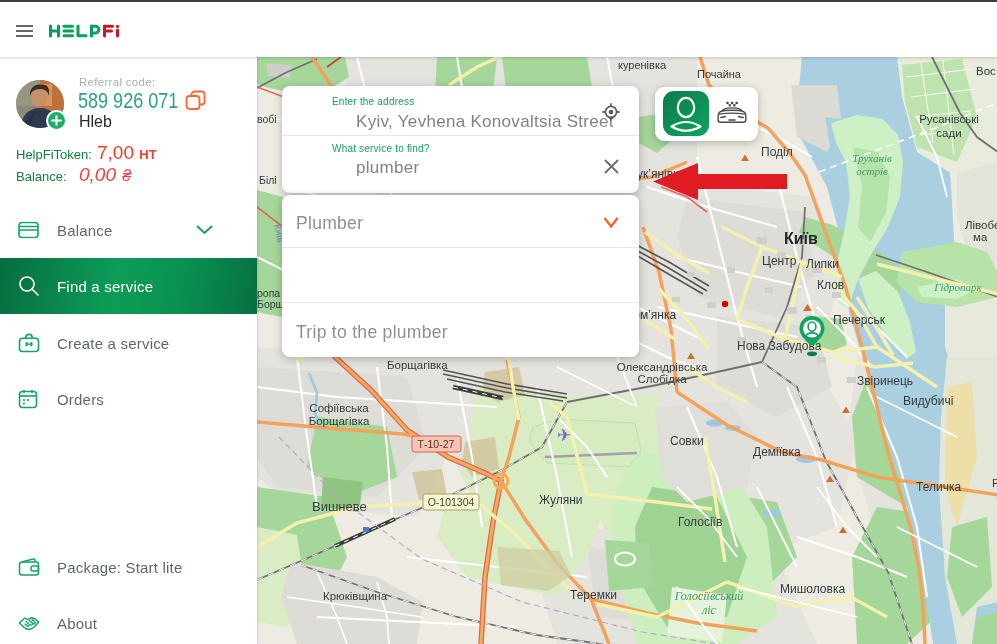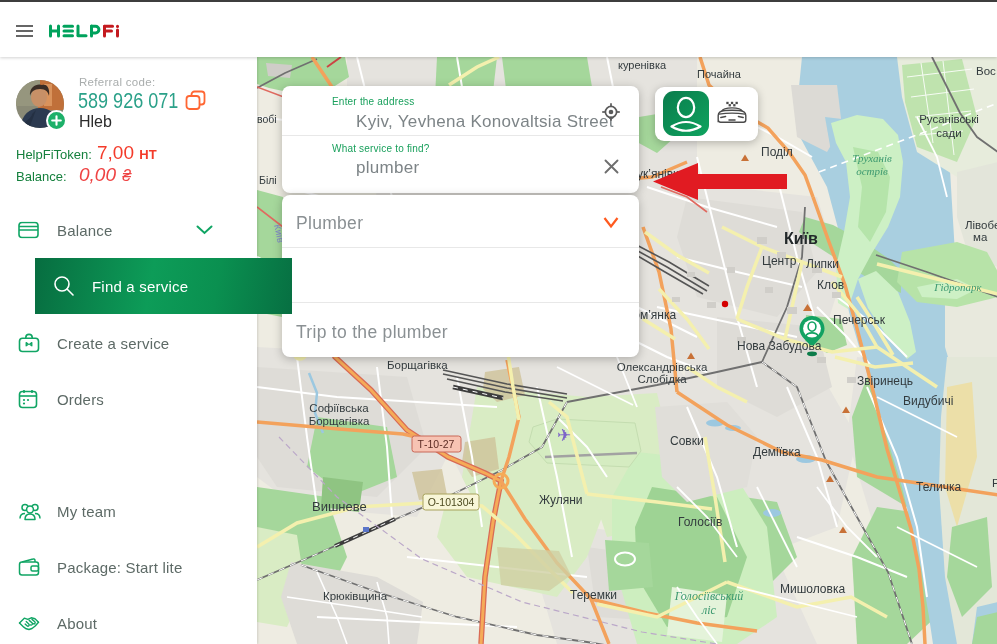--- a/index.html
+++ b/index.html
@@ -11,21 +11,21 @@
 #sidebar { position:absolute; left:0; top:57px; width:257px; height:587px; background:#fff; z-index:15; box-shadow:1px 0 2px rgba(0,0,0,0.12);padding-left:24px; }
 #avatar { position:absolute; left:16px; top:23px; width:48px; height:48px; border-radius:50%; overflow:hidden; }
 #plusbadge { position:absolute; left:46px; top:53px; width:21px; height:21px; border-radius:50%; background:#1db069; border:2px solid #fff; }
 .reflabel { position:absolute; left:79px; top:19px; font-size:11.5px; color:#a9adad; letter-spacing:0.3px; }
 .refcode { position:absolute; left:78px; top:31px; font-size:22px; color:#2ba189; letter-spacing:0px; transform:scaleX(0.82); transform-origin:0 0; }
 .hleb { position:absolute; left:79px; top:56px; font-size:16px; color:#2b2b2b; }
 .tokrow { position:absolute; left:16px; font-size:13px; color:#15803d; }
 .menu-item { position:absolute; left:0; width:284px; height:56px; }
 .menu-item .mi-label { position:absolute; left:57px; top:50%; transform:translateY(-50%); font-size:15px; color:#5d6a66; letter-spacing:0.2px; }
 .menu-item svg.mi-icon { position:absolute; left:18px; top:50%; transform:translateY(-50%); }
-#findrow { position:absolute; left:0; top:201px; width:257px; height:56px; background:linear-gradient(100deg,#076d40 0%,#0d9c58 45%,#0a9050 70%,#076f42 100%);margin-left:35px; }
+#findrow { position:absolute; left:0; top:201px; width:257px; height:56px; background:linear-gradient(100deg,#076d40 0%,#0d9c58 45%,#0a9050 70%,#076f42 100%); }
 #findrow .mi-label { color:#fff; }
 #map { position:absolute; left:257px; top:57px; width:740px; height:587px; z-index:5; }
 .card { position:absolute; background:#fff; border-radius:8px; box-shadow:0 2px 10px rgba(0,0,0,0.25); z-index:10; }
 #card1 { left:282px; top:86px; width:357px; height:107px; }
 #card2 { left:282px; top:195px; width:357px; height:162px; }
 .glabel { position:absolute; left:30px; font-size:10px; color:#19a05c; letter-spacing:0.2px;margin-left:20px; }
 .ginput { position:absolute; left:30px; font-size:17px; color:#7d8487; letter-spacing:0.3px;margin-left:44px; }
 .divider { position:absolute; left:0; width:100%; height:1px; background:#e8e8e8; }
 .lrow { position:absolute; left:14px; font-size:17.5px; color:#8a9093; letter-spacing:0.3px; }
 #segctl { position:absolute; left:655px; top:87px; width:103px; height:54px; background:#fff; border-radius:9px; box-shadow:0 2px 8px rgba(0,0,0,0.25); z-index:10; }
@@ -122,29 +122,20 @@
     <svg class="mi-icon" width="20" height="20" viewBox="0 0 20 20">
           <path d="M6 1 v3 M14 1 v3" stroke="#10a564" stroke-width="1.6"></path>
           <rect x="1.5" y="2.5" width="17" height="16" rx="3" fill="none" stroke="#10a564" stroke-width="1.6"></rect>
           <line x1="1.5" y1="7" x2="18.5" y2="7" stroke="#10a564" stroke-width="1.6"></line>
           <circle cx="6" cy="11" r="1.1" fill="#10a564"></circle>
           <circle cx="10" cy="11" r="1.1" fill="#10a564"></circle>
           <circle cx="6" cy="14.5" r="1.1" fill="#10a564"></circle>
         </svg>
     <div class="mi-label">Orders</div>
   </div>
-  <div class="menu-item" style="top:426px">
-    <svg class="mi-icon" width="24" height="21" viewBox="0 0 24 21">
-          <circle cx="7" cy="7" r="3" fill="none" stroke="#10a564" stroke-width="1.5"></circle>
-          <circle cx="17" cy="7" r="3" fill="none" stroke="#10a564" stroke-width="1.5"></circle>
-          <circle cx="12" cy="9" r="3.4" fill="#fff" stroke="#10a564" stroke-width="1.5"></circle>
-          <path d="M2 18 c0-3 2-5 5-5 M22 18 c0-3-2-5-5-5 M7 19 c0-3.4 2-5.5 5-5.5 s5 2.1 5 5.5 z" fill="none" stroke="#10a564" stroke-width="1.5" stroke-linejoin="round"></path>
-        </svg>
-    <div class="mi-label">My team</div>
-  </div>
   <div class="menu-item" style="top:482px">
     <svg class="mi-icon" width="22" height="19" viewBox="0 0 22 19">
           <path d="M4 4.5 L15 1.5 a1.5 1.5 0 0 1 2 1.4 V4.5" fill="none" stroke="#10a564" stroke-width="1.5"></path>
           <rect x="1.5" y="4.5" width="19" height="13" rx="2.5" fill="none" stroke="#10a564" stroke-width="1.5"></rect>
           <rect x="13" y="8.5" width="7.5" height="5" rx="1.5" fill="none" stroke="#10a564" stroke-width="1.5"></rect>
         </svg>
     <div class="mi-label">Package: Start lite</div>
   </div>
   <div class="menu-item" style="top:538px">
     <svg class="mi-icon" width="22" height="20" viewBox="0 0 22 20">

